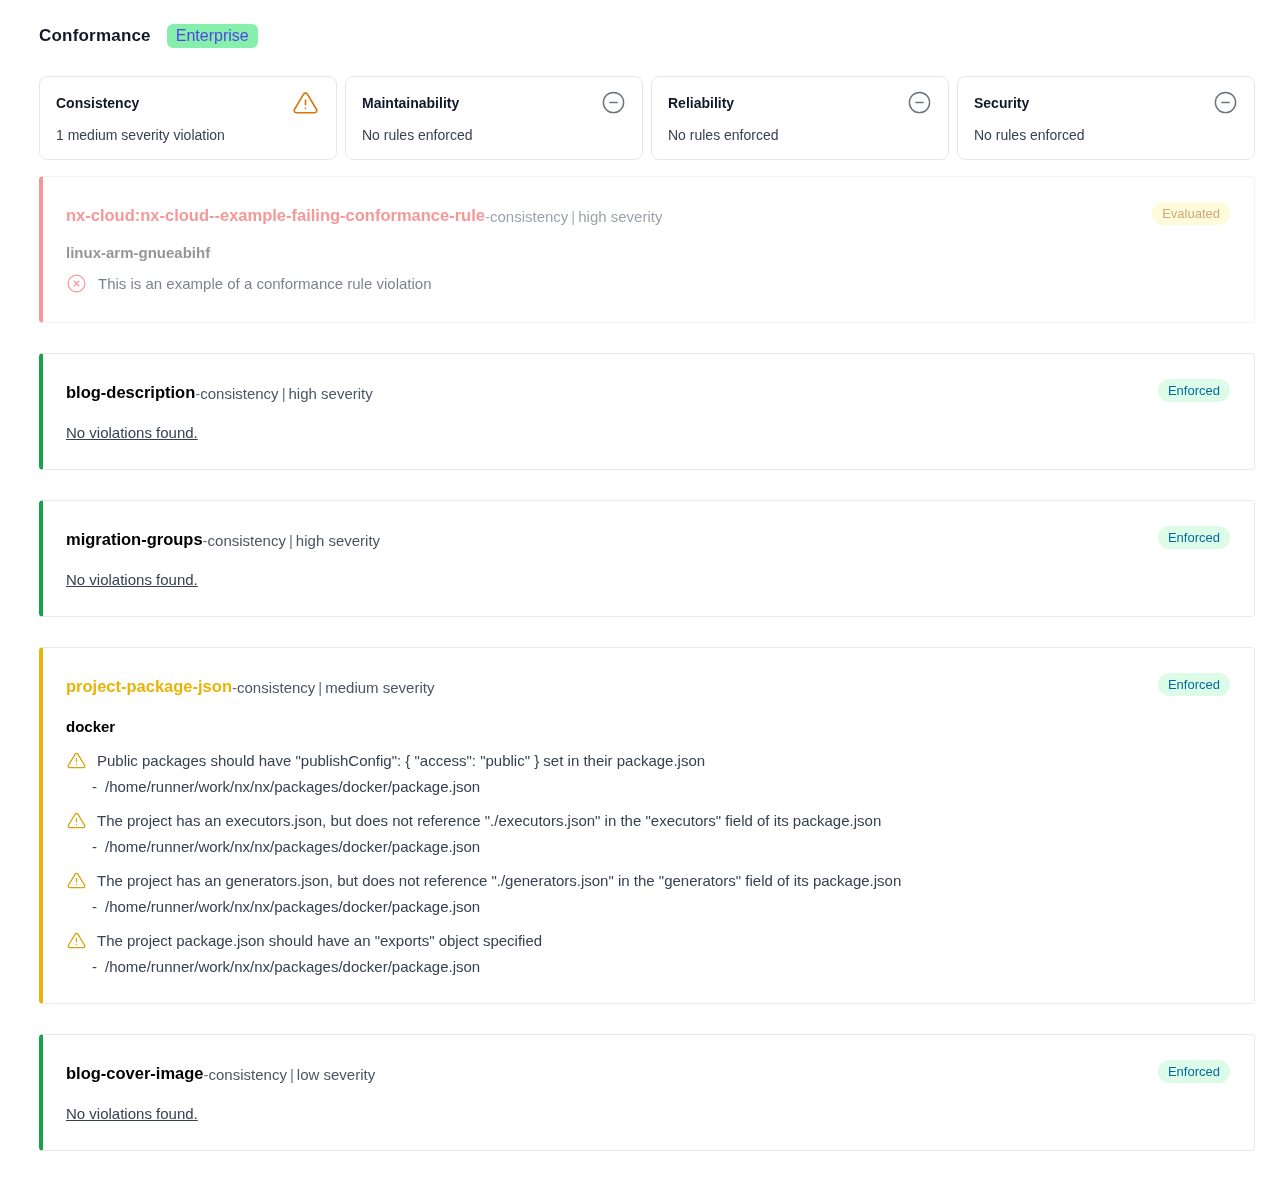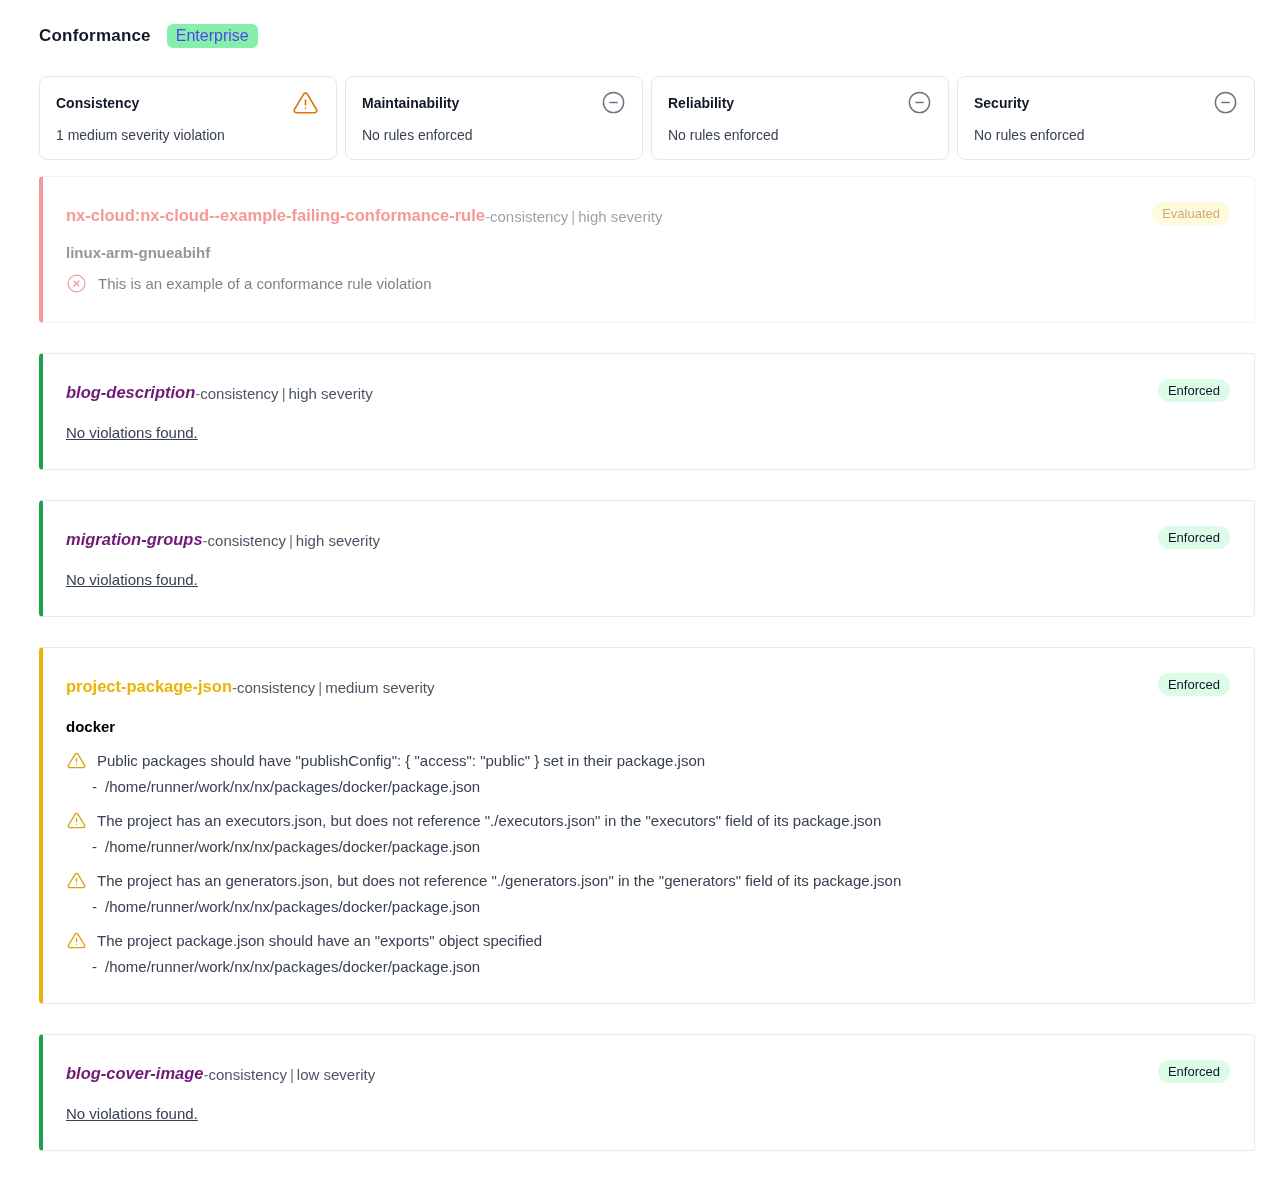--- a/index.html
+++ b/index.html
@@ -44,31 +44,31 @@
   }
   .rule-card.red    { border-left-color: #ef4444; }
   .rule-card.yellow { border-left-color: #eab308; }
   .rule-card.green  { border-left-color: #16a34a; }
   .rule-card.faded  { opacity: 0.55; }
 
   .rule-header { display: flex; align-items: flex-end; }
   .rule-name { font-size: 16.5px; font-weight: 700; cursor: pointer; }
   .rule-card.red    .rule-name { color: #ef4444; }
   .rule-card.yellow .rule-name { color: #eab308; }
-  .rule-card.green  .rule-name { color: #701a75; font-style: italic; }
+  .rule-card.green  .rule-name { color: #000000; }
   .rule-meta { font-size: 15px; color: #4b5563; }
   .rule-dash { font-size: 15px; color: #6b7280; }
   .rule-pipe { font-size: 15px; color: #6b7280; padding: 0 3px; }
 
   .badge {
     margin-left: auto; flex-shrink: 0;
     font-size: 13px; line-height: 1;
     padding: 5px 10px; border-radius: 9999px;
   }
-  .badge.enforced  { background: #dcfce7; color: #0f172a; }
+  .badge.enforced  { background: #dcfce7; color: #0369a1; }
   .badge.evaluated { background: #fef9c3; color: #a16207; }
 
   .rule-body { margin-top: 22px; font-size: 15px; color: #374151; text-decoration: underline; }
   .project-name { margin-top: 19px; font-size: 15px; font-weight: 700; color: #404040; }
 
   .violation-simple { margin-top: 12px; display: flex; align-items: center; gap: 11px; font-size: 15px; color: #0f172a; }
   .group-name { margin-top: 22px; font-size: 15px; font-weight: 700; color: #000000; }
   .violation { margin-top: 16px; }
   .violation-msg { display: flex; align-items: center; gap: 10px; font-size: 15px; color: #374151; }
   .violation-msg .icon { flex-shrink: 0; display: inline-flex; }

